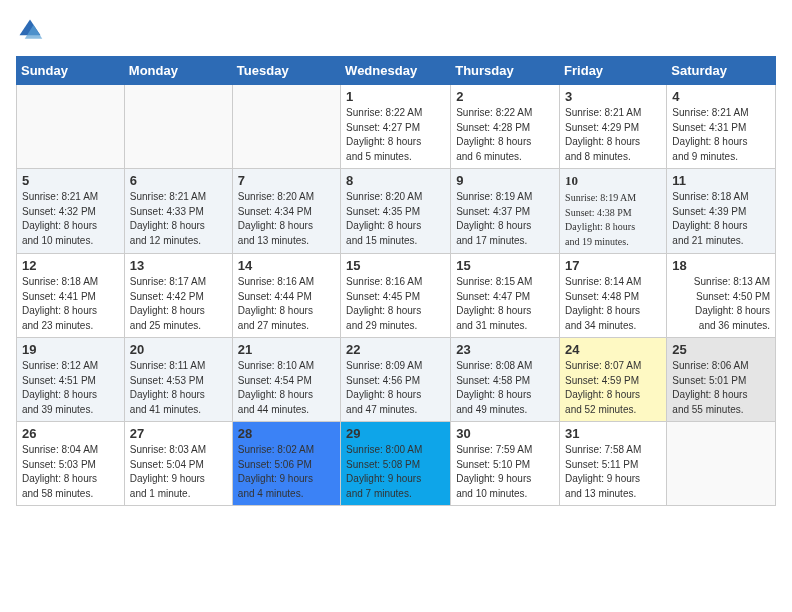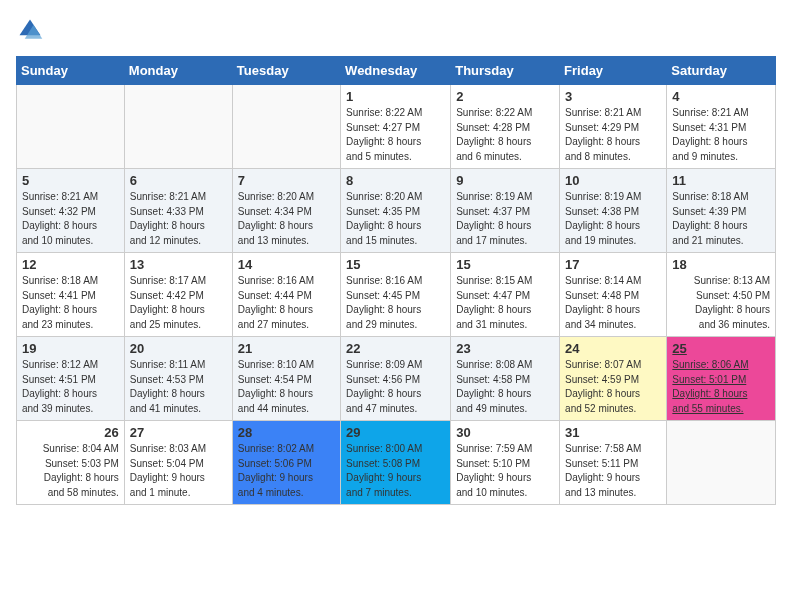--- a/index.html
+++ b/index.html
@@ -183,21 +183,21 @@
 Daylight: 8 hours
 and 15 minutes.</div>
         </td>
         <td style="background: rgb(240, 244, 248);">
           <span class="day-num">9</span>
           <div class="day-info" style="white-space: pre-line;">Sunrise: 8:19 AM
 Sunset: 4:37 PM
 Daylight: 8 hours
 and 17 minutes.</div>
         </td>
-        <td style="background: rgb(240, 244, 248);">
+        <td style="background: rgb(240, 244, 248); font-family: Liberation Serif, serif;">
           <span class="day-num">10</span>
           <div class="day-info" style="white-space: pre-line;">Sunrise: 8:19 AM
 Sunset: 4:38 PM
 Daylight: 8 hours
 and 19 minutes.</div>
         </td>
         <td style="background: rgb(240, 244, 248);">
           <span class="day-num">11</span>
           <div class="day-info" style="white-space: pre-line;">Sunrise: 8:18 AM
 Sunset: 4:39 PM
@@ -292,30 +292,30 @@
 Daylight: 8 hours
 and 49 minutes.</div>
         </td>
         <td style="background: #fef9c3;">
           <span class="day-num">24</span>
           <div class="day-info" style="white-space: pre-line;">Sunrise: 8:07 AM
 Sunset: 4:59 PM
 Daylight: 8 hours
 and 52 minutes.</div>
         </td>
-        <td style="background: #ec4899; text-decoration: underline;">
+        <td style="background: #e5e5e5;">
           <span class="day-num">25</span>
           <div class="day-info" style="white-space: pre-line;">Sunrise: 8:06 AM
 Sunset: 5:01 PM
 Daylight: 8 hours
 and 55 minutes.</div>
         </td>
       </tr>
       <tr>
-        <td style="background: rgb(255, 255, 255); text-align: right;">
+        <td style="background: rgb(255, 255, 255);">
           <span class="day-num">26</span>
           <div class="day-info" style="white-space: pre-line;">Sunrise: 8:04 AM
 Sunset: 5:03 PM
 Daylight: 8 hours
 and 58 minutes.</div>
         </td>
         <td style="background: rgb(255, 255, 255);">
           <span class="day-num">27</span>
           <div class="day-info" style="white-space: pre-line;">Sunrise: 8:03 AM
 Sunset: 5:04 PM

